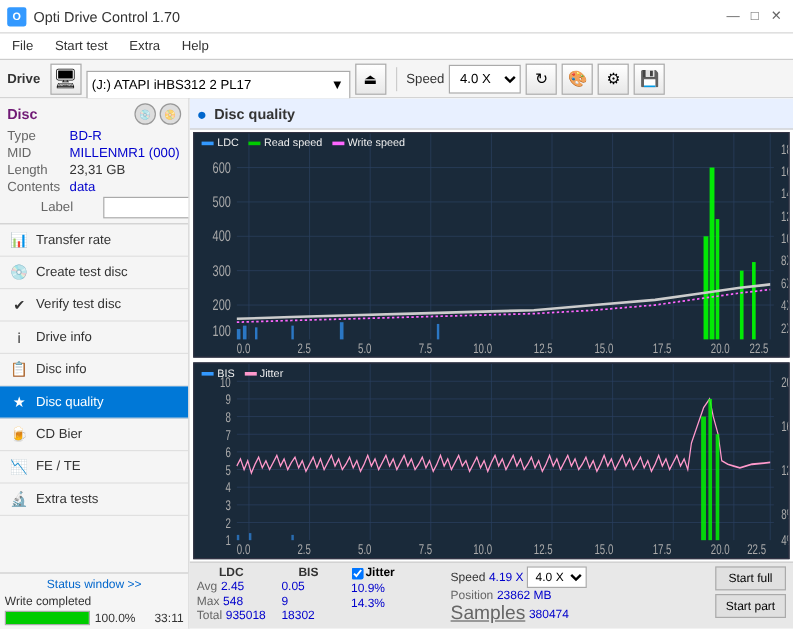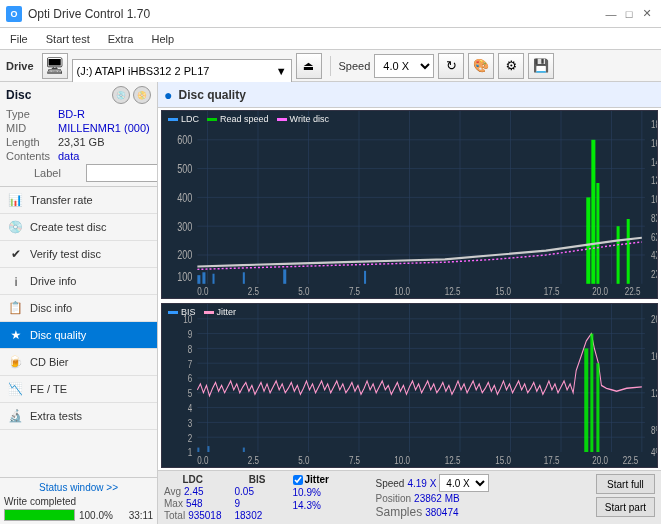--- a/index.html
+++ b/index.html
@@ -98,21 +98,21 @@
       background: #f5f5f5;
       padding: 4px 6px;
       border-bottom: 1px solid #ccc;
     }
     .disc-panel-header {
       display: flex;
       align-items: center;
       justify-content: space-between;
       margin-bottom: 4px;
     }
-    .disc-label { font-size: 12px; font-weight: bold; color: #0f172a; }
+    .disc-label { font-size: 12px; font-weight: bold; color: #701a75; }
     .disc-icon { width: 18px; height: 18px; background: #ddd; border-radius: 50%; border: 1px solid #999; display: flex; align-items: center; justify-content: center; font-size: 8px; }
     .disc-row { display: flex; align-items: center; margin-bottom: 2px; }
     .disc-row-label { color: #666; min-width: 52px; font-size: 11px; }
     .disc-row-value { color: #0000cc; font-size: 11px; }
     .disc-row-value.blue { color: #0000cc; }
     .disc-row-value.black { color: #333; }
     .disc-label-row { display: flex; align-items: center; margin-top: 2px; padding-left: 28px; }
     .label-input { width: 90px; height: 18px; border: 1px solid #aaa; background: white; font-size: 10px; padding: 0 2px; }
     .label-btn { width: 18px; height: 18px; border: 1px solid #aaa; background: #e8e8e8; cursor: pointer; display: flex; align-items: center; justify-content: center; font-size: 10px; margin-left: 2px; }
 
@@ -393,21 +393,21 @@
           <div class="legend-item">
             <div class="legend-dot" style="background:#3399ff;"></div>
             <span>LDC</span>
           </div>
           <div class="legend-item">
             <div class="legend-dot" style="background:#00cc00;"></div>
             <span>Read speed</span>
           </div>
           <div class="legend-item">
             <div class="legend-dot" style="background:#ff66ff;"></div>
-            <span>Write disc</span>
+            <span>Write speed</span>
           </div>
         </div>
         <svg class="chart-svg" viewBox="0 0 490 130" preserveAspectRatio="none">
 
           <rect width="490" height="130" fill="#1a2a3a"></rect>
 
           <line x1="45" y1="0" x2="45" y2="120" class="grid-line-v"></line>
           <line x1="95" y1="0" x2="95" y2="120" class="grid-line-v"></line>
           <line x1="145" y1="0" x2="145" y2="120" class="grid-line-v"></line>
           <line x1="195" y1="0" x2="195" y2="120" class="grid-line-v"></line>
@@ -607,21 +607,21 @@
             <option>4.0 X</option>
             <option>8.0 X</option>
             <option>Max</option>
           </select>
         </div>
         <div style="display:flex;align-items:center;gap:3px;">
           <span style="font-size:10px;color:#666;">Position</span>
           <span class="stats-value">23862 MB</span>
         </div>
         <div style="display:flex;align-items:center;gap:3px;">
-          <span style="font-size:12px;color:#666;">Samples</span>
+          <span style="font-size:16px;color:#666;text-decoration:underline;">Samples</span>
           <span class="stats-value">380474</span>
         </div>
       </div>
 
       <div class="action-col" style="margin-left:auto;">
         <button class="action-btn">Start full</button>
         <button class="action-btn">Start part</button>
       </div>
 
     </div>

